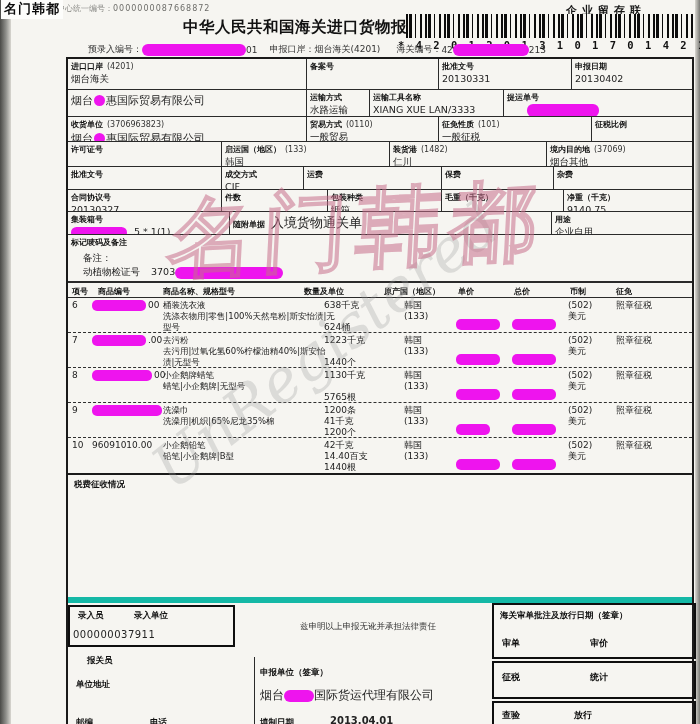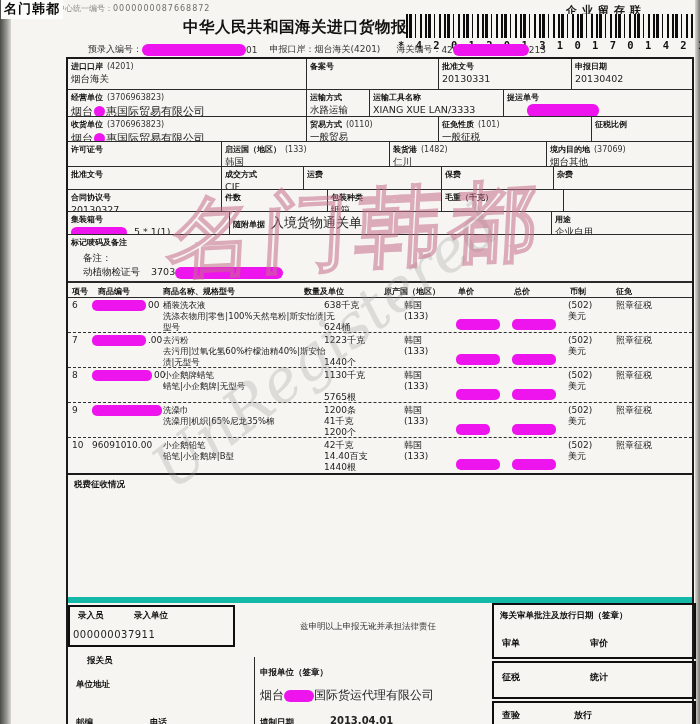--- a/index.html
+++ b/index.html
@@ -117,21 +117,20 @@
         <div class="fval">20130331</div>
       </div>
       <div class="fcell last">
         <div class="flbl"><span>申报日期</span></div>
         <div class="fval">20130402</div>
       </div>
     </div>
 
     <div class="frow" style="height:27px">
       <div class="fcell" style="width:239px">
-        <div class="flbl"><span>经营单位</span><span class="fcode">(3706963823)</span></div>
         <div class="fval big"><span>烟台</span><span class="dot-blob"></span><span>惠国际贸易有限公司</span></div>
       </div>
       <div class="fcell" style="width:63px">
         <div class="flbl"><span>运输方式</span></div>
         <div class="fval">水路运输</div>
       </div>
       <div class="fcell" style="width:134px">
         <div class="flbl"><span>运输工具名称</span></div>
         <div class="fval">XIANG XUE LAN/3333</div>
       </div>
@@ -211,20 +210,24 @@
         <div class="flbl"><span>件数</span></div>
         <div class="fval"></div>
       </div>
       <div class="fcell" style="width:114px">
         <div class="flbl"><span>包装种类</span></div>
         <div class="fval">纸箱</div>
       </div>
       <div class="fcell" style="width:122px">
         <div class="flbl"><span>毛重（千克）</span></div>
         <div class="fval"></div>
+      </div>
+      <div class="fcell last">
+        <div class="flbl"><span>净重（千克）</span></div>
+        <div class="fval">9140.75</div>
       </div>
     </div>
 
     <div class="frow" style="height:23px">
       <div class="fcell" style="width:162px">
         <div class="flbl"><span>集装箱号</span></div>
         <div class="fval"><span class="blob" style="width:56px;height:11px"></span><span style="margin-left:7px">5 * 1(1)</span></div>
       </div>
       <div class="fcell" style="width:322px">
         <div class="flbl"><span>随附单据</span><span class="fval-inline">入境货物通关单</span></div>

